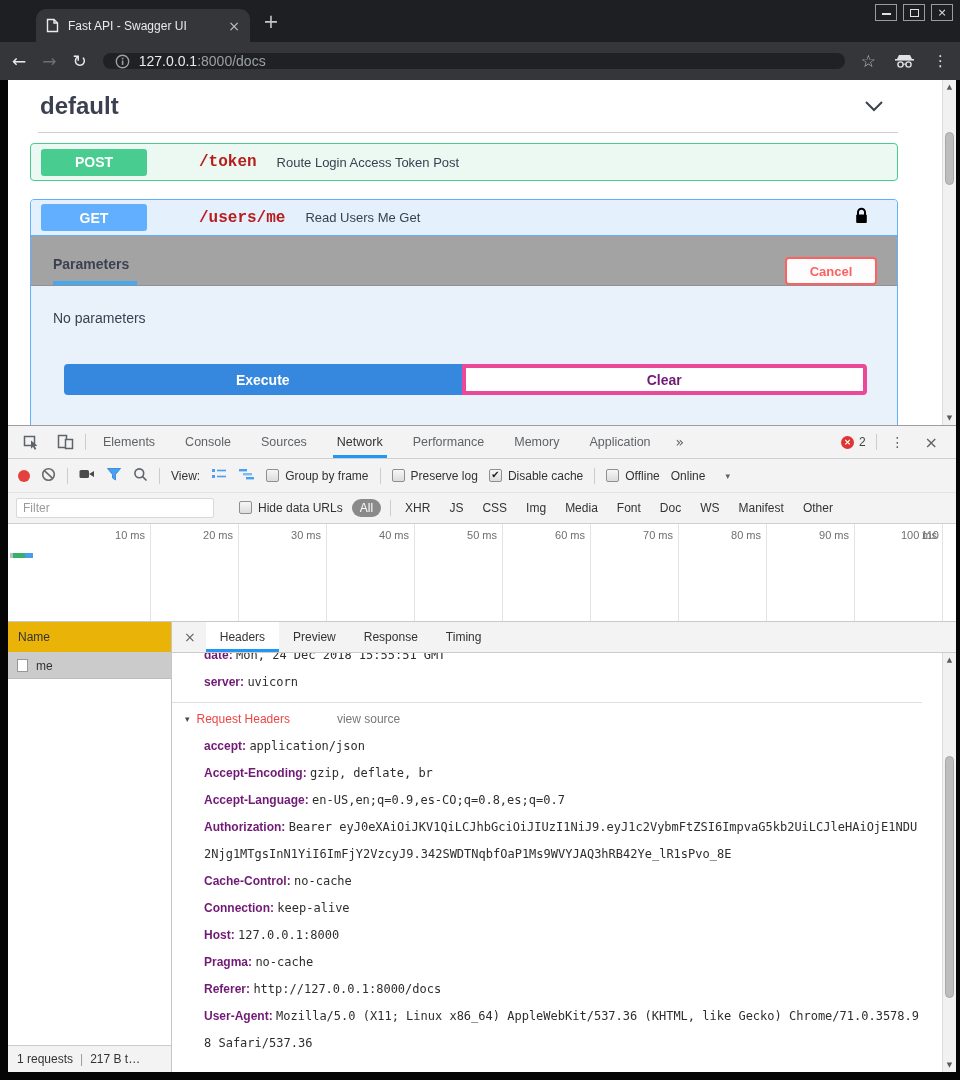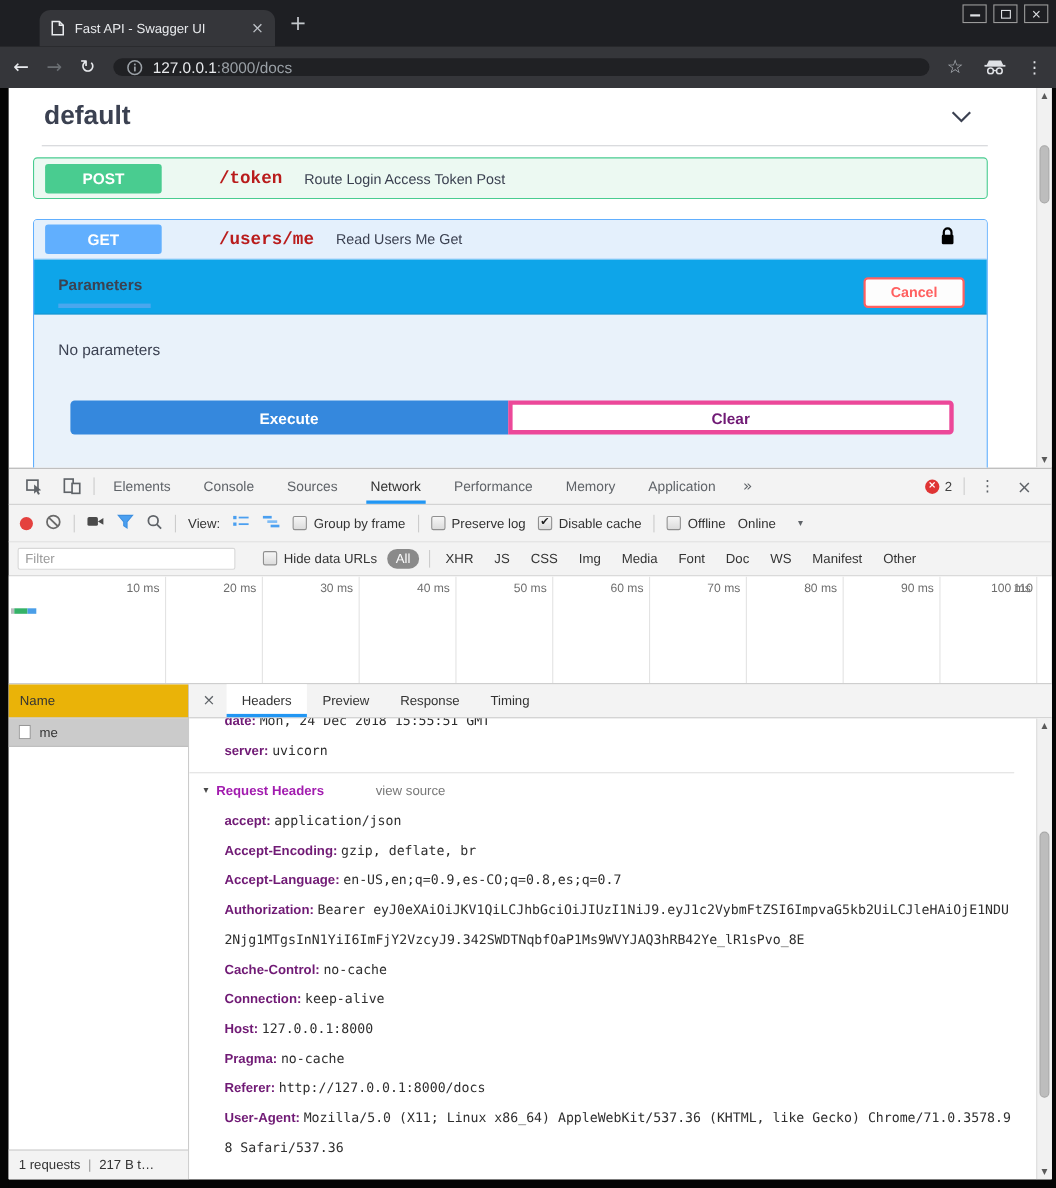--- a/index.html
+++ b/index.html
@@ -45,21 +45,21 @@
   .opblock { border-radius:4px; border:1px solid; }
   .opblock-head { height:36px; display:flex; align-items:center; padding:0 10px; }
   .method-badge { width:106px; height:27px; border-radius:3px; color:#fff; font-weight:bold; font-size:14px;
                   display:flex; align-items:center; justify-content:center; }
   .op-path { font-family:Liberation Mono, monospace; font-weight:bold; font-size:16px; margin-left:52px; color:#b91c1c; }
   .op-sum { font-size:13px; margin-left:20px; color:#3b4151; }
   .opblock.post { border-color:#49cc90; background:#ecf9f2; margin-bottom:18px; }
   .opblock.get { border-color:#61affe; background:#e9f2fa; }
   .opblock.get .opblock-head { background:#e4f0fc; border-bottom:1px solid #61affe; border-radius:3px 3px 0 0; }
   .lock { margin-left:auto; margin-right:18px; }
-  .params-head { height:50px; background:#0ea5e9; display:flex; align-items:center; justify-content:space-between;
+  .params-head { height:50px; background:#a3a3a3; display:flex; align-items:flex-end; justify-content:space-between;
                  padding:10px 20px 0 22px; border-bottom:1px solid rgba(59,65,81,.18);gap:41px; }
   .param-tab { font-size:14px; font-weight:bold; color:#3b4151; }
   .param-underline { width:84px; height:4px; background:#49a7ee; margin-top:9px; }
   .btn-cancel { width:92px; height:28px; border:2px solid #ff6060; border-radius:4px; background:#fdfdfd;
                 color:#ff6060; font-weight:bold; font-size:13px; }
   .op-body { padding:20px 0 40px 0; }
   .no-params { font-size:14px; padding:4px 0 0 22px; color:#3b4151; }
   .exec-row { display:flex; margin:38px 30px 0 33px; height:31px; }
   .btn-execute { flex:1; border:none; border-radius:4px 0 0 4px; color:#fff; font-weight:bold; font-size:14px; }
   .btn-clear { flex:1; background:#fff; border:4px solid #ec4899; border-radius:0 4px 4px 0;
@@ -130,21 +130,21 @@
   .dtab.active::after { content:""; position:absolute; left:0; right:0; bottom:0; height:3px; background:#2196f3; }
 
   .hdrs { flex:1; overflow:hidden; position:relative; padding:0 20px 0 0; }
   .hdrs-content { margin-top:-11px; padding-left:32px; padding-right:14px; }
   .hrow { line-height:27px; font-size:12px; word-break:break-all; font-family:"DejaVu Sans Mono",monospace; color:#2e2e2e; }
   .hname { font-family:"Liberation Sans",sans-serif; font-weight:bold; color:#701a75; }
   .hname::after { content:": "; white-space:pre; }
   .sec-div { border-top:1px solid #e0e0e0; margin:6px 0 3px -32px; }
   .sec-head { line-height:27px; margin-left:-19px; display:flex; align-items:center; gap:7px; }
   .sec-arrow { font-size:9px; color:#494949; }
-  .sec-title { font-weight:bold; font-size:12px; color:#a21caf; }
+  .sec-title { font-weight:normal; font-size:12px; color:#ef4444; }
   .vsrc { color:#787878; margin-left:40px; font-size:12px; }
 </style>
 </head>
 <body>
 
 <div class="tabstrip">
   <div class="tab">
     <svg width="13" height="15" viewBox="0 0 13 15">
       <path d="M1.5 1.5 h6.5 l3.5 3.5 v8.5 h-10 z" fill="none" stroke="#e8eaed" stroke-width="1.4"></path>
       <path d="M8 1.5 v3.5 h3.5" fill="none" stroke="#e8eaed" stroke-width="1.4"></path>

